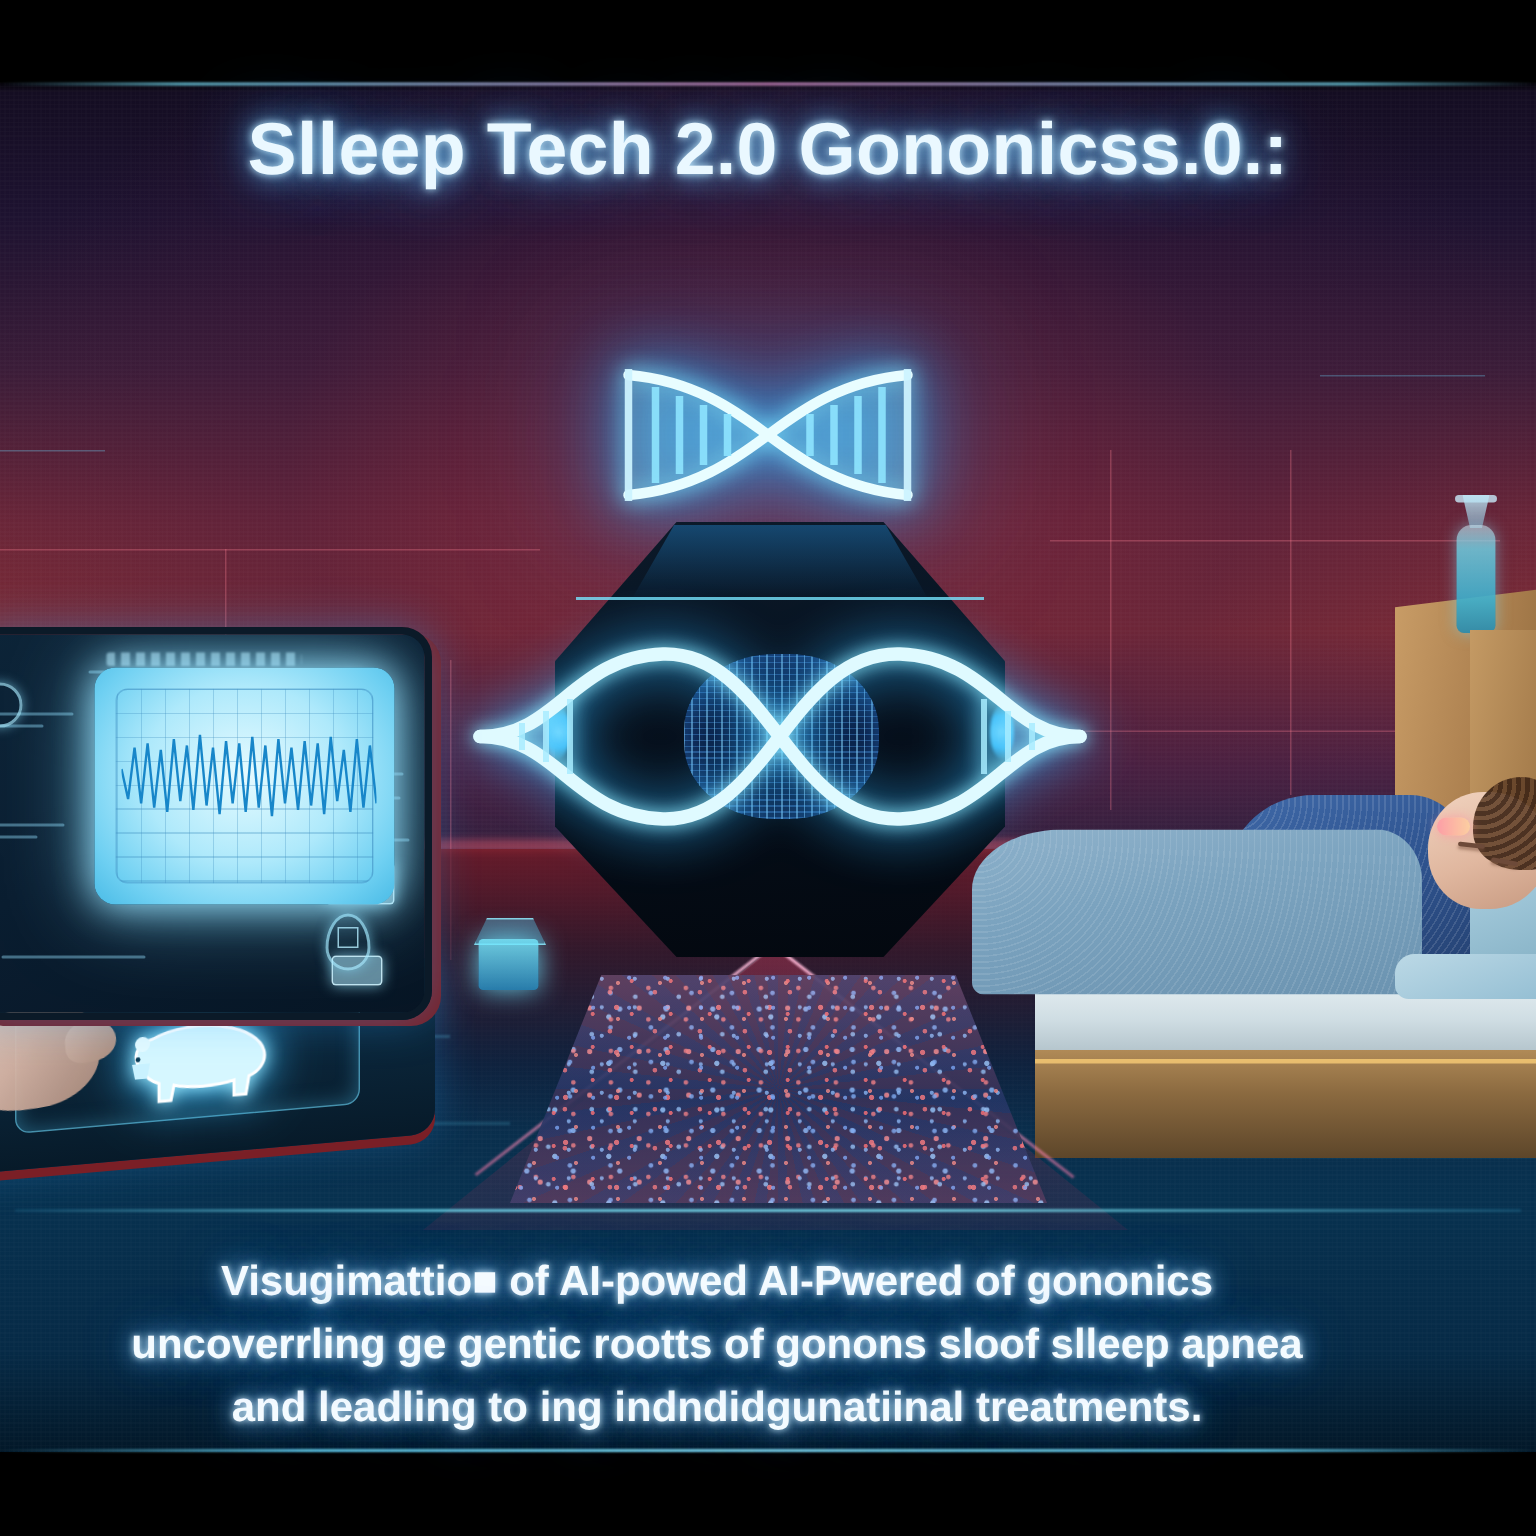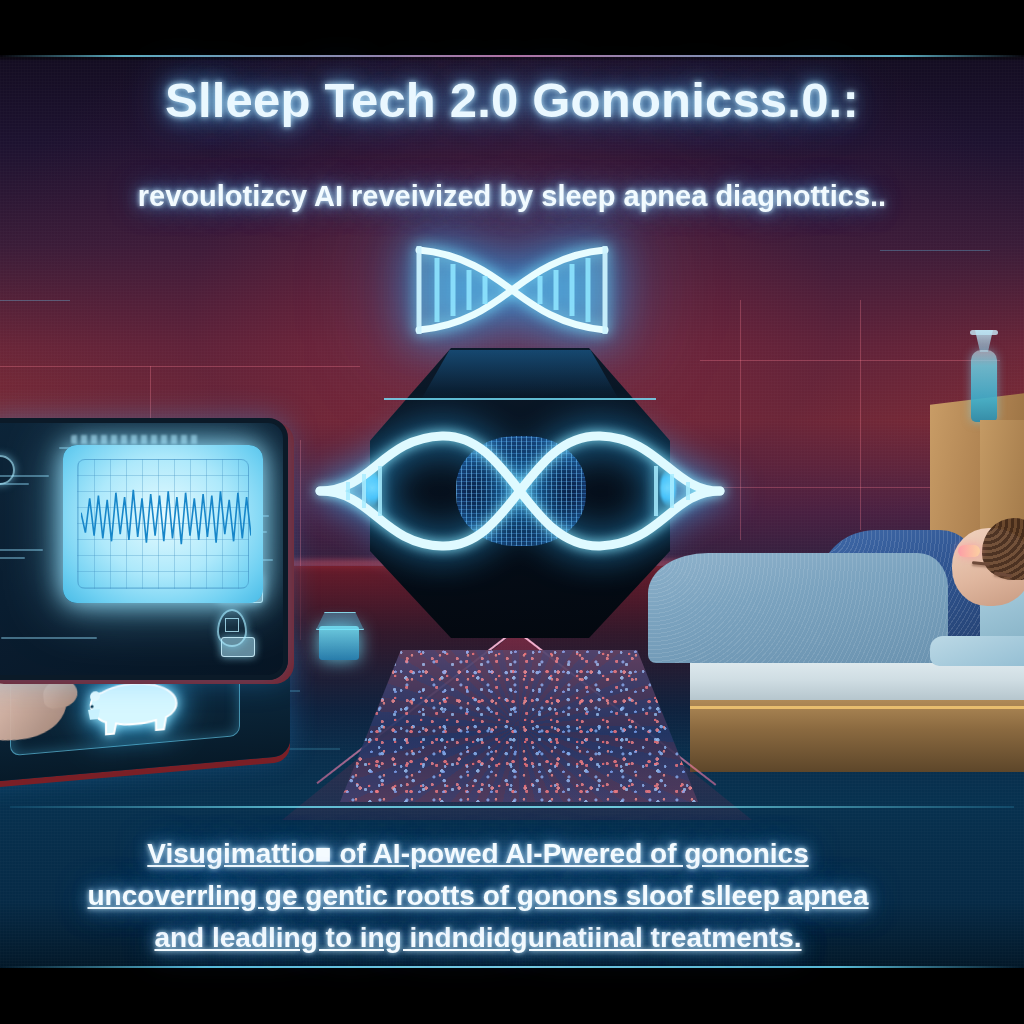--- a/index.html
+++ b/index.html
@@ -72,21 +72,20 @@
     white-space:nowrap;
   }
   .subtitle.l1{top:139px;}
   .subtitle.l2{top:180px;}
 
   .caption{
     position:absolute;left:0;width:956px;text-align:center;
     font-size:28px;font-weight:700;color:#f4fbff;
     text-shadow:0 0 5px #cfeeff, 0 0 15px #6fb9ef, 0 0 32px #2b66a8;
     white-space:nowrap;
-    text-decoration:underline;
   }
   .caption.c1{top:838px;}
   .caption.c2{top:880px;}
   .caption.c3{top:922px;}
 
   
   .dna-icon{position:absolute;left:405px;top:240px;width:215px;height:100px;}
   .dna-icon svg{display:block;filter:drop-shadow(0 0 7px #7fe6ff) drop-shadow(0 0 20px #35b6ff) drop-shadow(0 0 46px #1877cc);}
 
   
@@ -532,19 +531,18 @@
       </div>
     </div>
   </div>
 
   <div class="letterbox top"></div>
   <div class="letterbox bottom"></div>
   <div class="edge-line top"></div>
   <div class="edge-line bottom"></div>
 
   <div class="title">Slleep Tech 2.0 Gononicss.0.:</div>
-  <div class="subtitle l2">revoulotizcy AI  reveivized by sleep  apnea diagnottics..</div>
 
   <div class="caption c1">Visugimattio■ of AI-powed AI-Pwered of gononics</div>
   <div class="caption c3">and  leadling  to ing indndidgunatiinal treatments.</div>
   <div class="caption c2">uncoverrling ge gentic rootts of gonons sloof slleep apnea</div>
 
 </div>
 
 </body></html>

